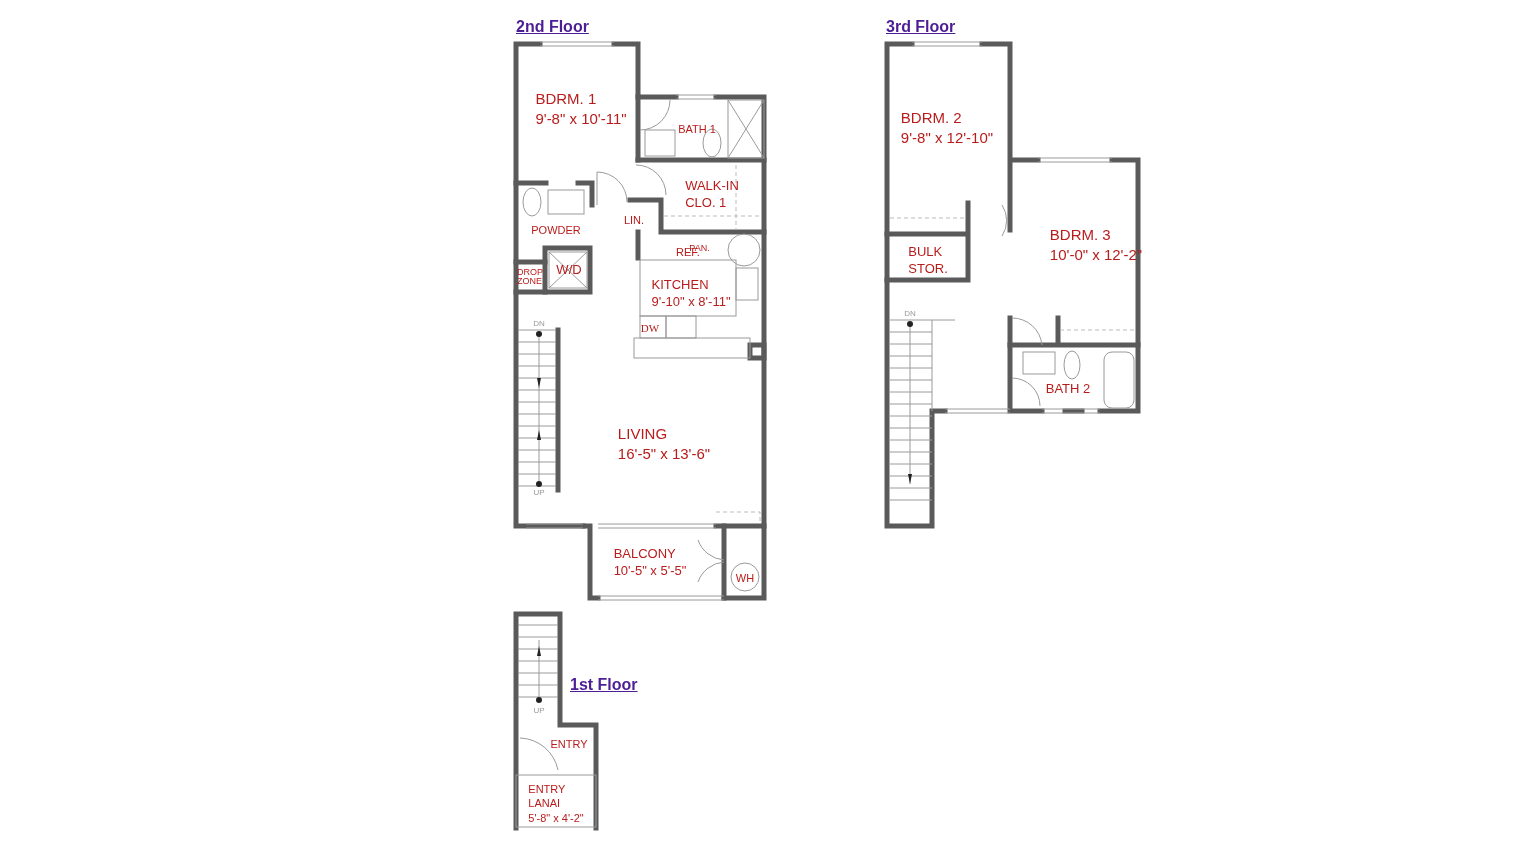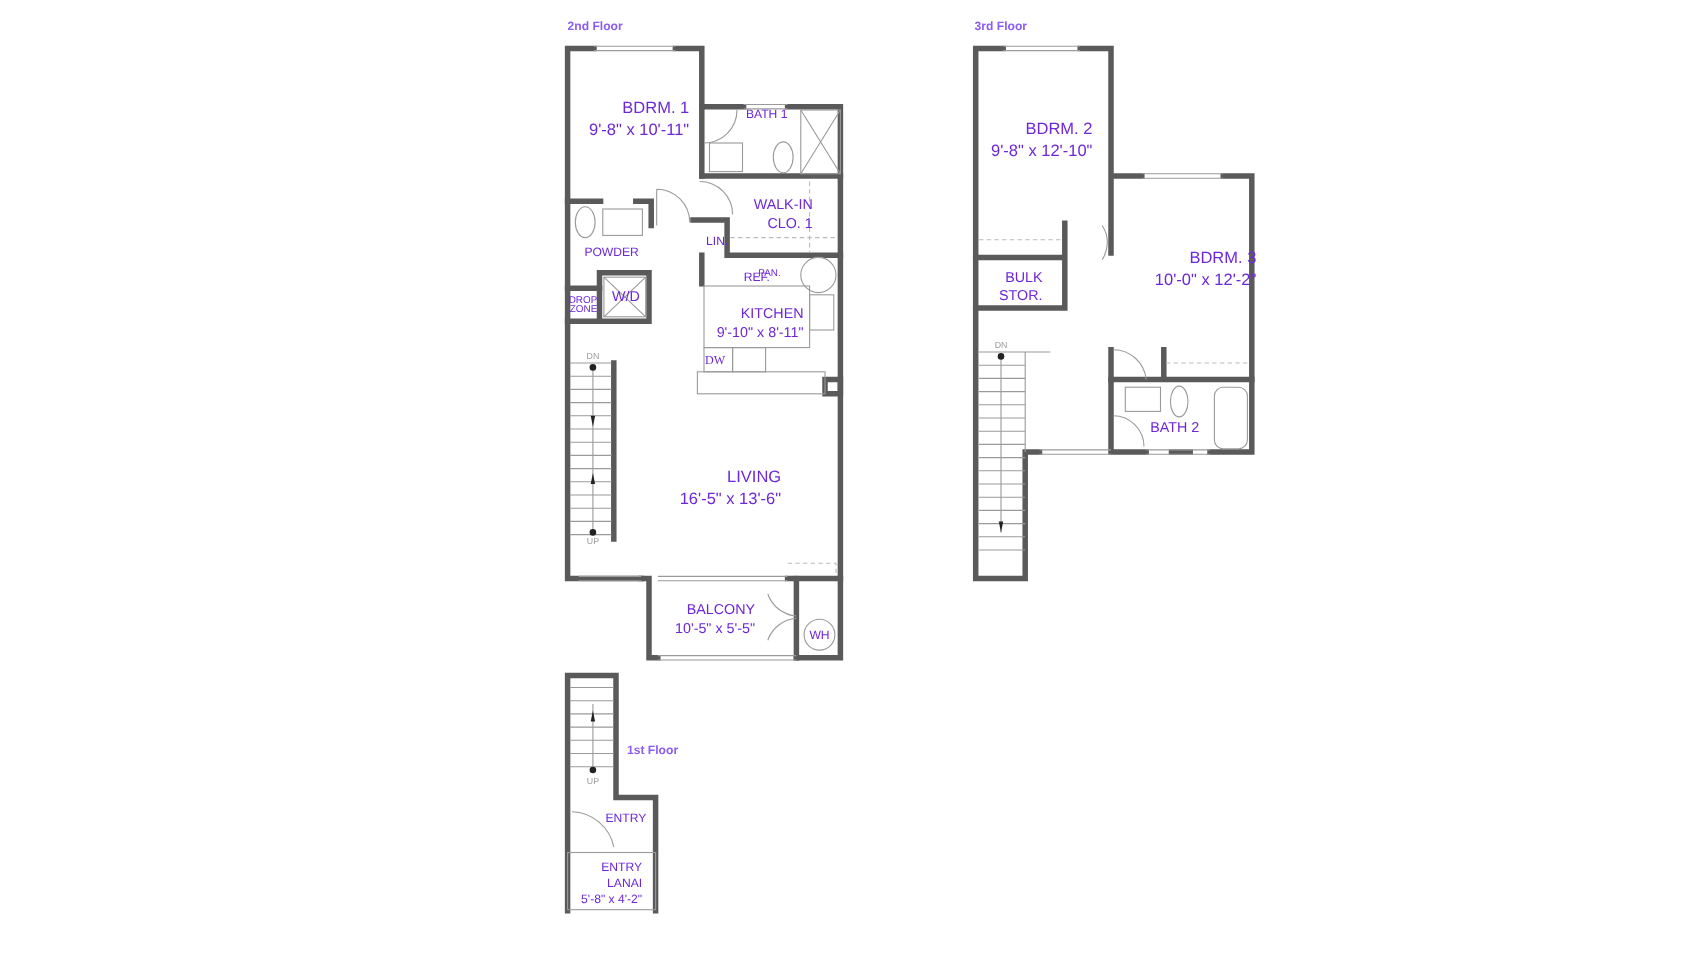--- a/index.html
+++ b/index.html
@@ -1,20 +1,20 @@
 <!DOCTYPE html>
 <html><head>
 <meta charset="utf-8">
 <style>
   html, body { margin: 0; padding: 0; background: #ffffff; }
   body { width: 1533px; height: 868px; position: relative; overflow: hidden;
          font-family: "Liberation Sans", sans-serif; color: #333; }
   svg { position: absolute; left: 0; top: 0; }
-  .floor-title { position: absolute; font-weight: bold; font-size: 11px; color: #8b5cf6; }
-  .room-label { position: absolute; text-align: right; color: #6d28d9; line-height: 1.3; white-space: nowrap; transform: translateX(-50%); }
+  .floor-title { position: absolute; font-weight: bold; font-size: 16px; color: #4c1d95; text-decoration: underline; }
+  .room-label { position: absolute; text-align: left; color: #b91c1c; line-height: 1.3; white-space: nowrap; transform: translateX(-50%); }
   .big { font-size: 15px; }
   .med { font-size: 13px; }
   .sm { font-size: 11px; }
   .xs { font-size: 9px; line-height: 1.0; }
   .dim { display: block; }
   .stair-tag { position: absolute; font-size: 8px; color: #999; transform: translateX(-50%); }
 </style>
 </head>
 <body>
 
@@ -106,28 +106,28 @@
 </svg>
 
 <div class="floor-title" style="left:516px; top:18px;">2nd Floor</div>
 <div class="floor-title" style="left:886px; top:18px;">3rd Floor</div>
 <div class="floor-title" style="left:570px; top:676px;">1st Floor</div>
 
 <div class="room-label big" style="left:581px; top:89px;">
   <span>BDRM. 1</span>
   <span class="dim">9'-8" x 10'-11"</span>
 </div>
-<div class="room-label sm" style="left:697px; top:97px;">
+<div class="room-label sm" style="left:697px; top:122px;">
   <span>BATH 1</span>
 </div>
 <div class="room-label med" style="left:712px; top:178px;">
   <span class="dim">WALK-IN</span>
   <span class="dim">CLO. 1</span>
 </div>
-<div class="room-label sm" style="left:652px; top:213px;">
+<div class="room-label sm" style="left:634px; top:213px;">
   <span>LIN.</span>
 </div>
 <div class="room-label sm" style="left:556px; top:223px;">
   <span>POWDER</span>
 </div>
 <div class="room-label xs" style="left:694px; top:244px;padding-left:11px;">
   <span>PAN.</span>
 </div>
 <div class="room-label sm" style="left:688px; top:245px;">
   <span>REF.</span>

